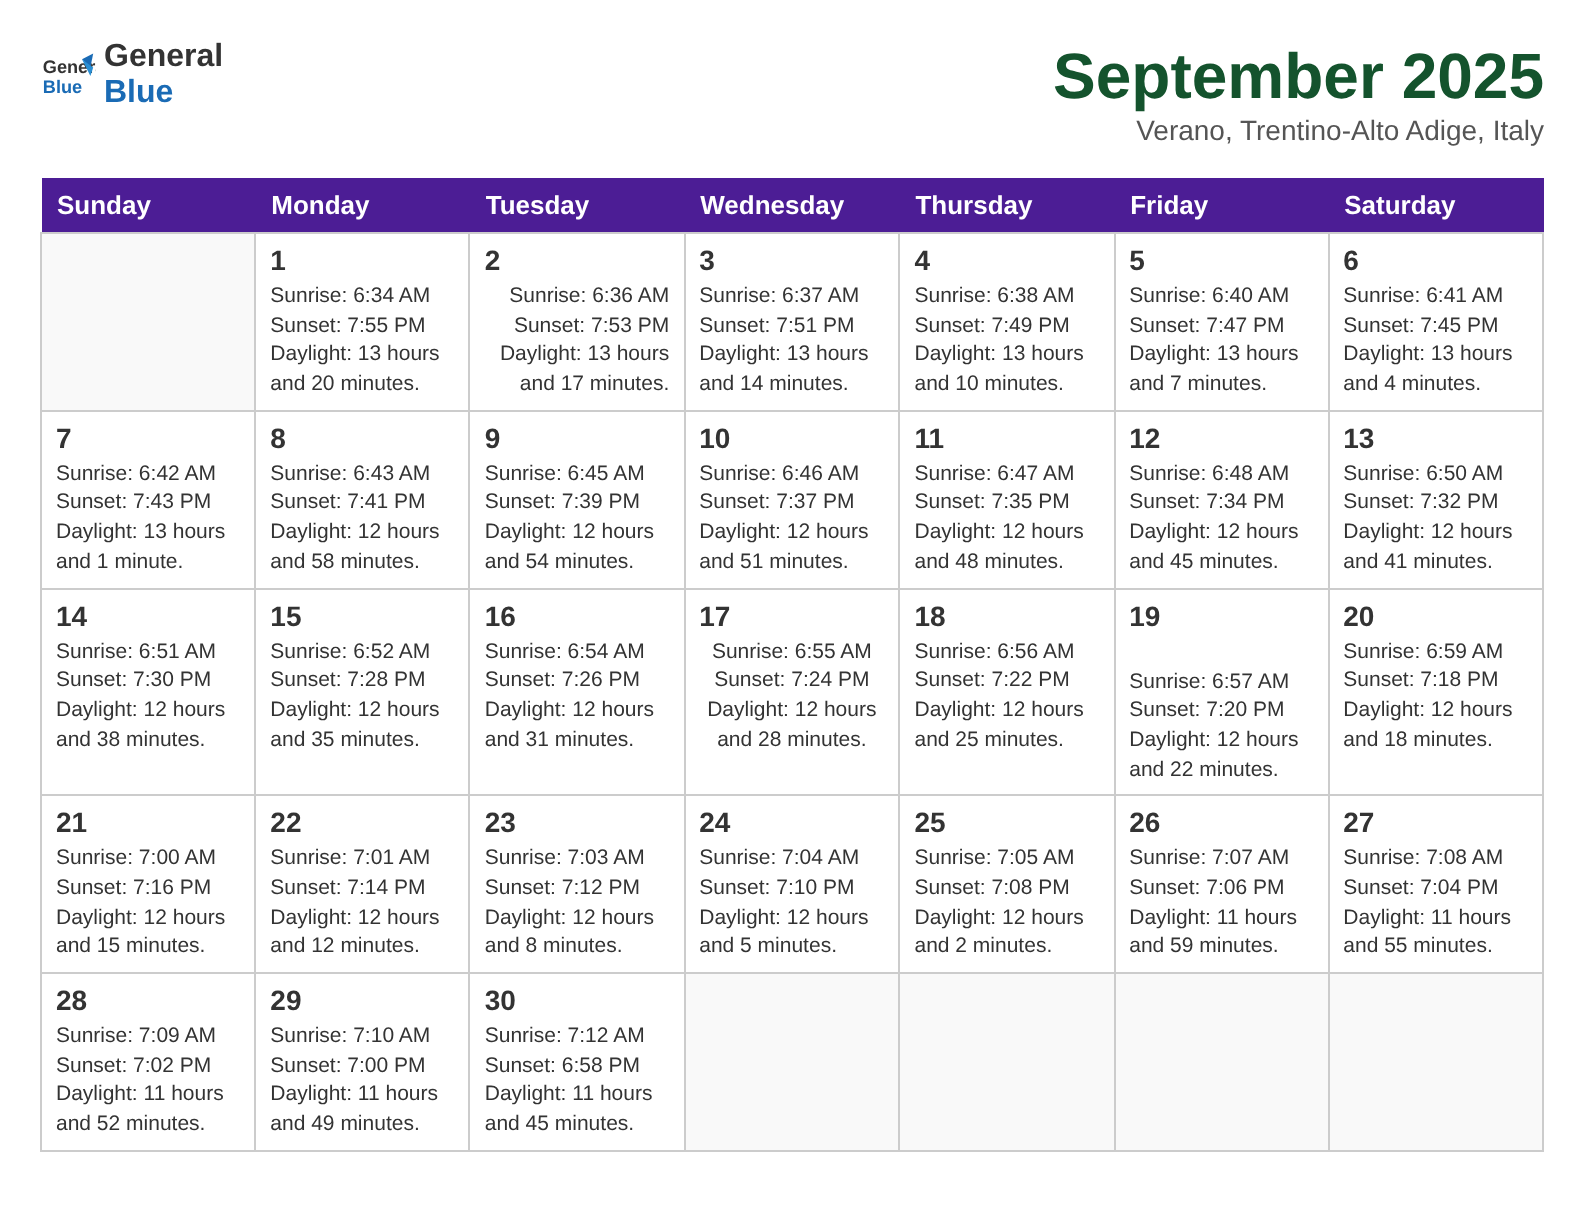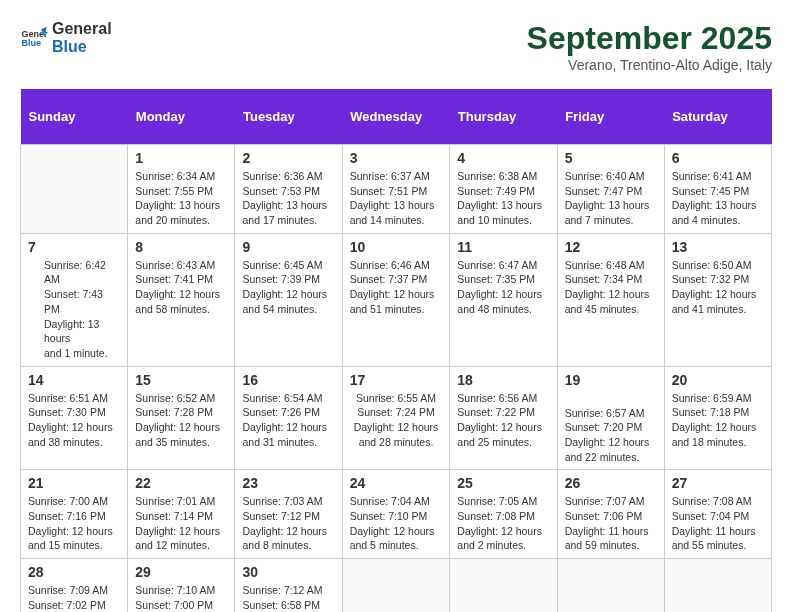--- a/index.html
+++ b/index.html
@@ -36,24 +36,24 @@
     .subtitle {
       font-size: 14px;
       color: #555;
     }
     table {
       width: 100%;
       border-collapse: collapse;
       font-size: 11px;
     }
     .day-header {
-      background-color: #6d28d9;
+      background-color: #4c1d95;
       color: #fff;
       text-align: left;
-      padding: 20px 8px;
+      padding: 6px 8px;
       font-size: 13px;
       font-weight: bold;
     }
     td {
       border: 1px solid #ccc;
       vertical-align: top;
       padding: 5px 7px;
       width: 108px;
       min-height: 80px;
     }
@@ -113,21 +113,21 @@
         <td class="empty"></td>
         <td>
           <span class="day-num">1</span>
           <div class="day-info" style="white-space: pre-line;">Sunrise: 6:34 AM
 Sunset: 7:55 PM
 Daylight: 13 hours
 and 20 minutes.</div>
         </td>
         <td>
           <span class="day-num">2</span>
-          <div class="day-info" style="white-space: pre-line;">Sunrise: 6:36 AM
+          <div class="day-info" style="white-space: pre-line; text-align: right;">Sunrise: 6:36 AM
 Sunset: 7:53 PM
 Daylight: 13 hours
 and 17 minutes.</div>
         </td>
         <td>
           <span class="day-num">3</span>
           <div class="day-info" style="white-space: pre-line;">Sunrise: 6:37 AM
 Sunset: 7:51 PM
 Daylight: 13 hours
 and 14 minutes.</div>
@@ -150,21 +150,21 @@
           <span class="day-num">6</span>
           <div class="day-info" style="white-space: pre-line;">Sunrise: 6:41 AM
 Sunset: 7:45 PM
 Daylight: 13 hours
 and 4 minutes.</div>
         </td>
       </tr>
       <tr>
         <td>
           <span class="day-num">7</span>
-          <div class="day-info" style="white-space: pre-line; margin-left: 16px;">Sunrise: 6:42 AM
+          <div class="day-info" style="white-space: pre-line;">Sunrise: 6:42 AM
 Sunset: 7:43 PM
 Daylight: 13 hours
 and 1 minute.</div>
         </td>
         <td>
           <span class="day-num">8</span>
           <div class="day-info" style="white-space: pre-line;">Sunrise: 6:43 AM
 Sunset: 7:41 PM
 Daylight: 12 hours
 and 58 minutes.</div>

